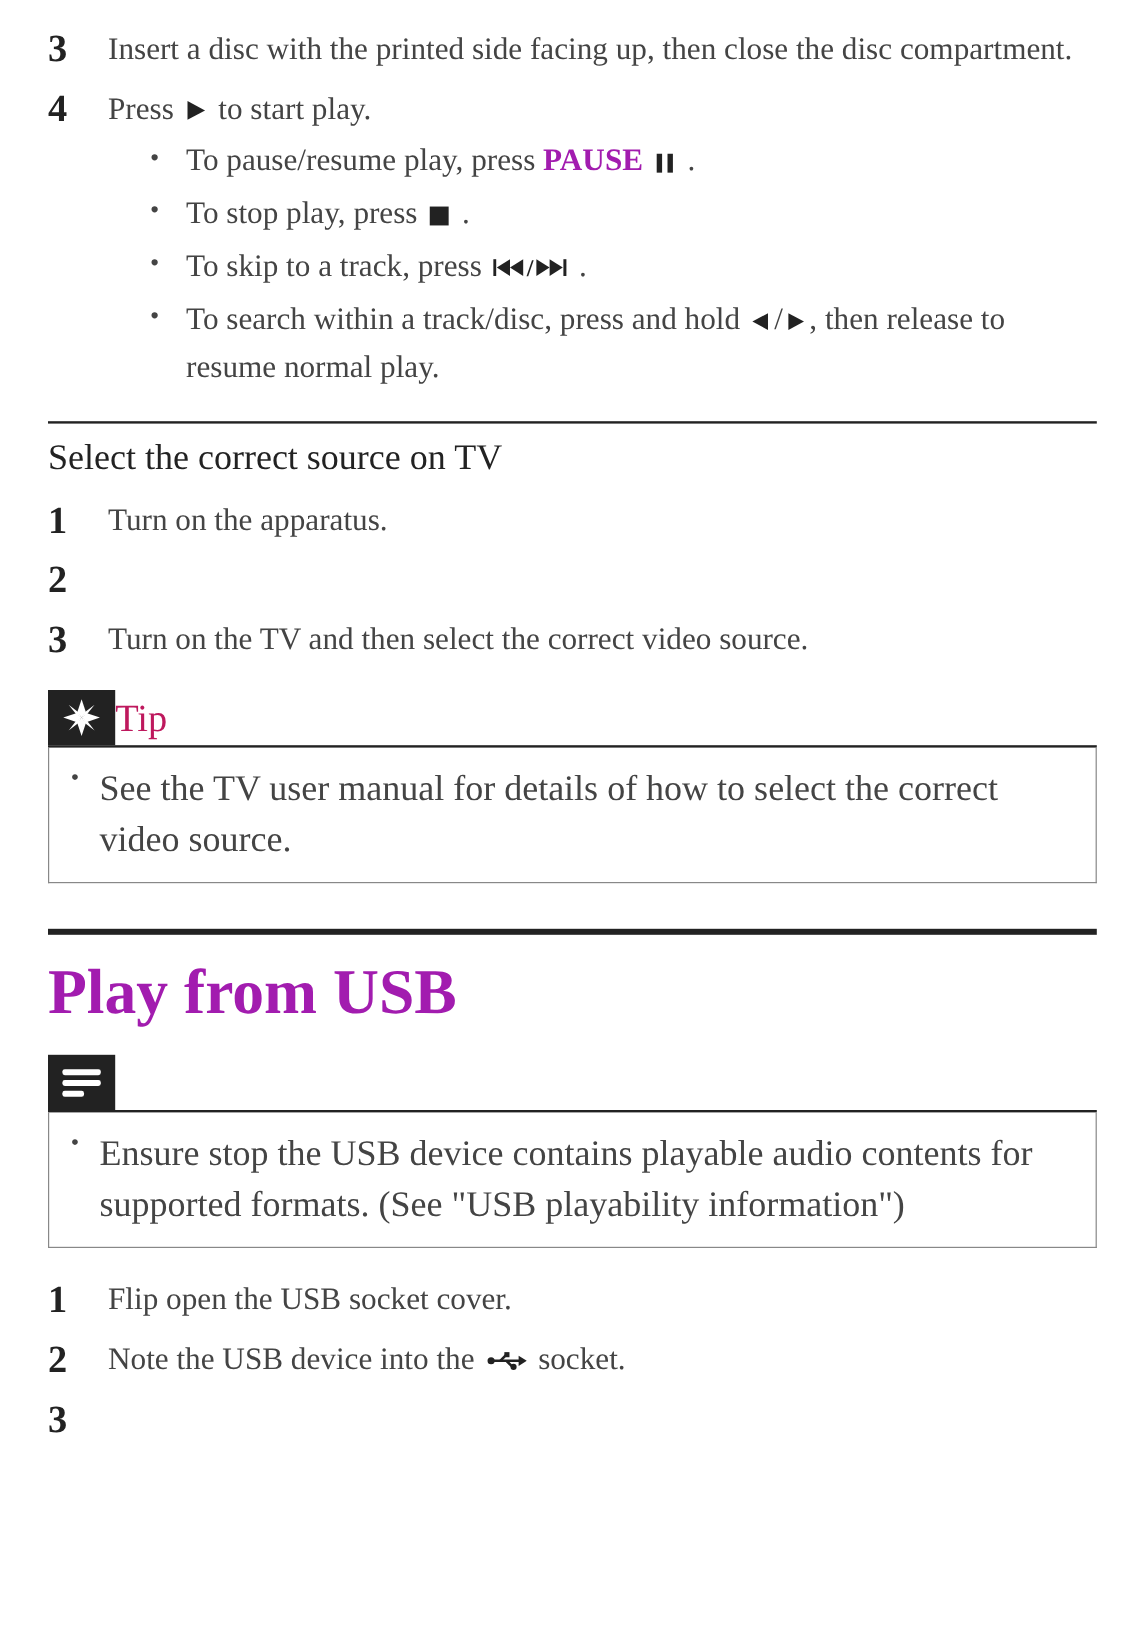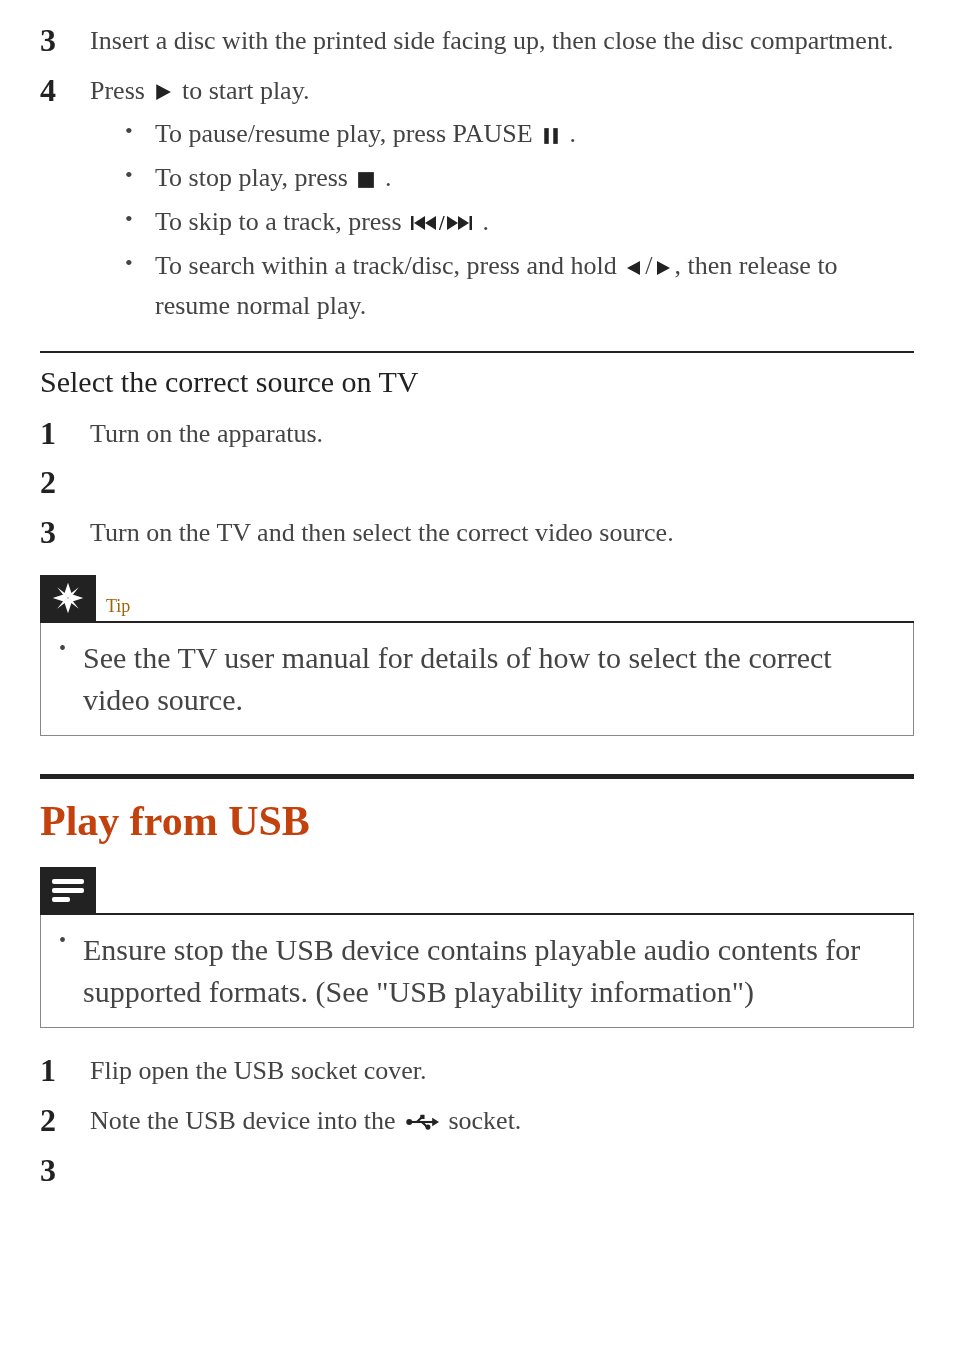--- a/index.html
+++ b/index.html
@@ -52,22 +52,22 @@
       font-size: 22px;
       color: #444;
     }
     .bullet-text {
       font-size: 26px;
       color: #444;
       line-height: 1.45;
       flex: 1;
     }
     .bold-inline {
-      font-weight: normal;
-      color: #404040;
+      font-weight: bold;
+      color: #a21caf;
     }
     .icon-inline {
       display: inline-block;
       vertical-align: middle;
       margin: 0 3px;
     }
     .hr-thin {
       border: none;
       border-top: 2px solid #222;
       margin: 22px 0 12px 0;
@@ -77,22 +77,22 @@
       border-top: 5px solid #222;
       margin: 38px 0 18px 0;
     }
     .h2 {
       font-size: 30px;
       color: #222;
       font-weight: normal;
       margin-bottom: 14px;
     }
     .h1 {
-      font-size: 42px;
-      color: #c2410c;
+      font-size: 53px;
+      color: #a21caf;
       font-weight: bold;
       margin-bottom: 22px;
       margin-top: 10px;
     }
     .callout-wrapper {
       margin-top: 22px;
       margin-bottom: 22px;
     }
     .callout-header {
       display: flex;
@@ -101,23 +101,22 @@
     .callout-icon-box {
       width: 56px;
       height: 46px;
       background: #222;
       display: flex;
       align-items: center;
       justify-content: center;
       flex-shrink: 0;
     }
     .callout-title {
-      font-size: 18px;
-      color: #a16207;
-      padding-left: 10px;
+      font-size: 32px;
+      color: #be185d;
       padding-bottom: 4px;
       flex: 1;
     }
     .callout-divider {
       border: none;
       border-top: 2px solid #222;
       margin: 0;
       width: 100%;
     }
     .callout-box {

